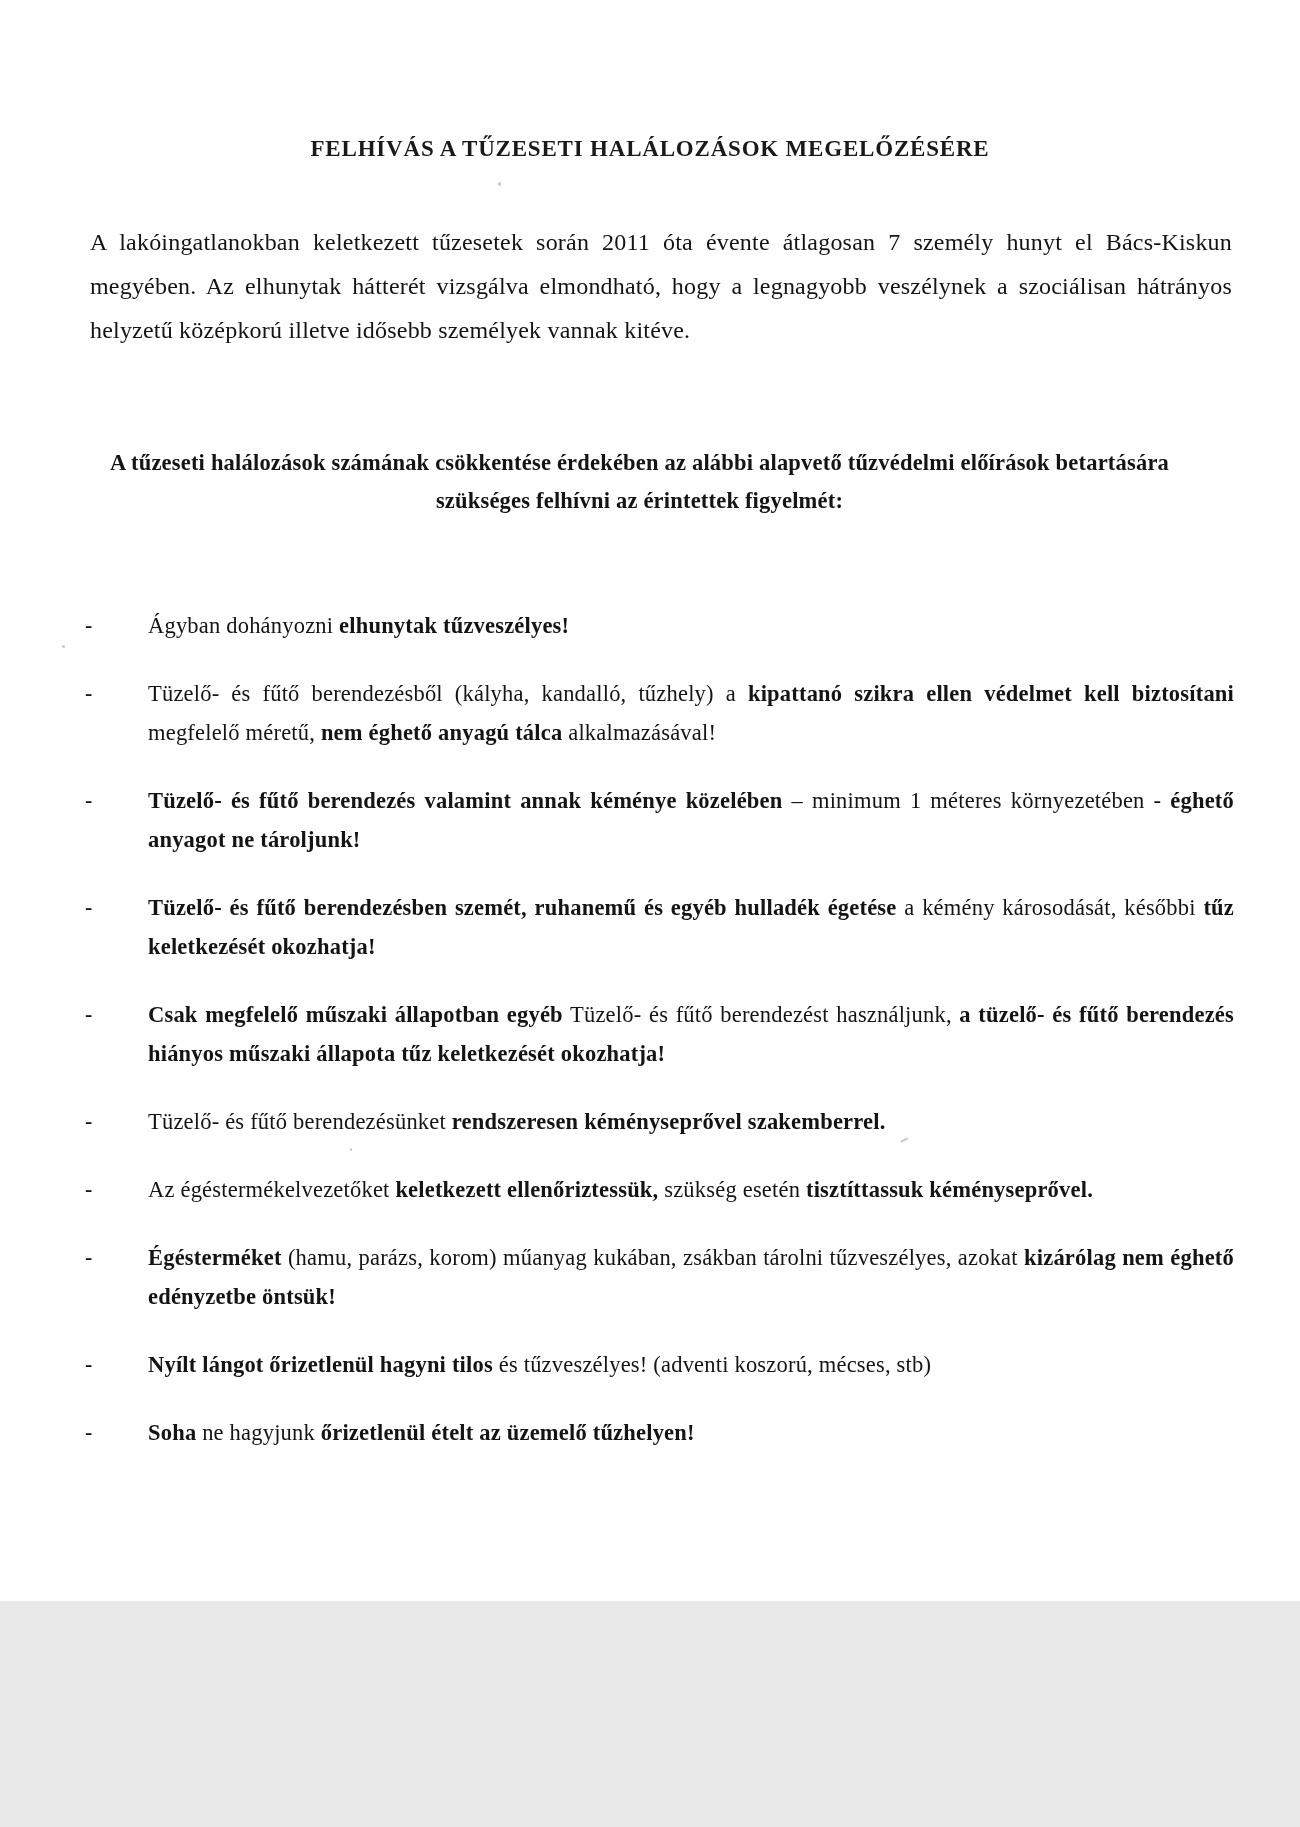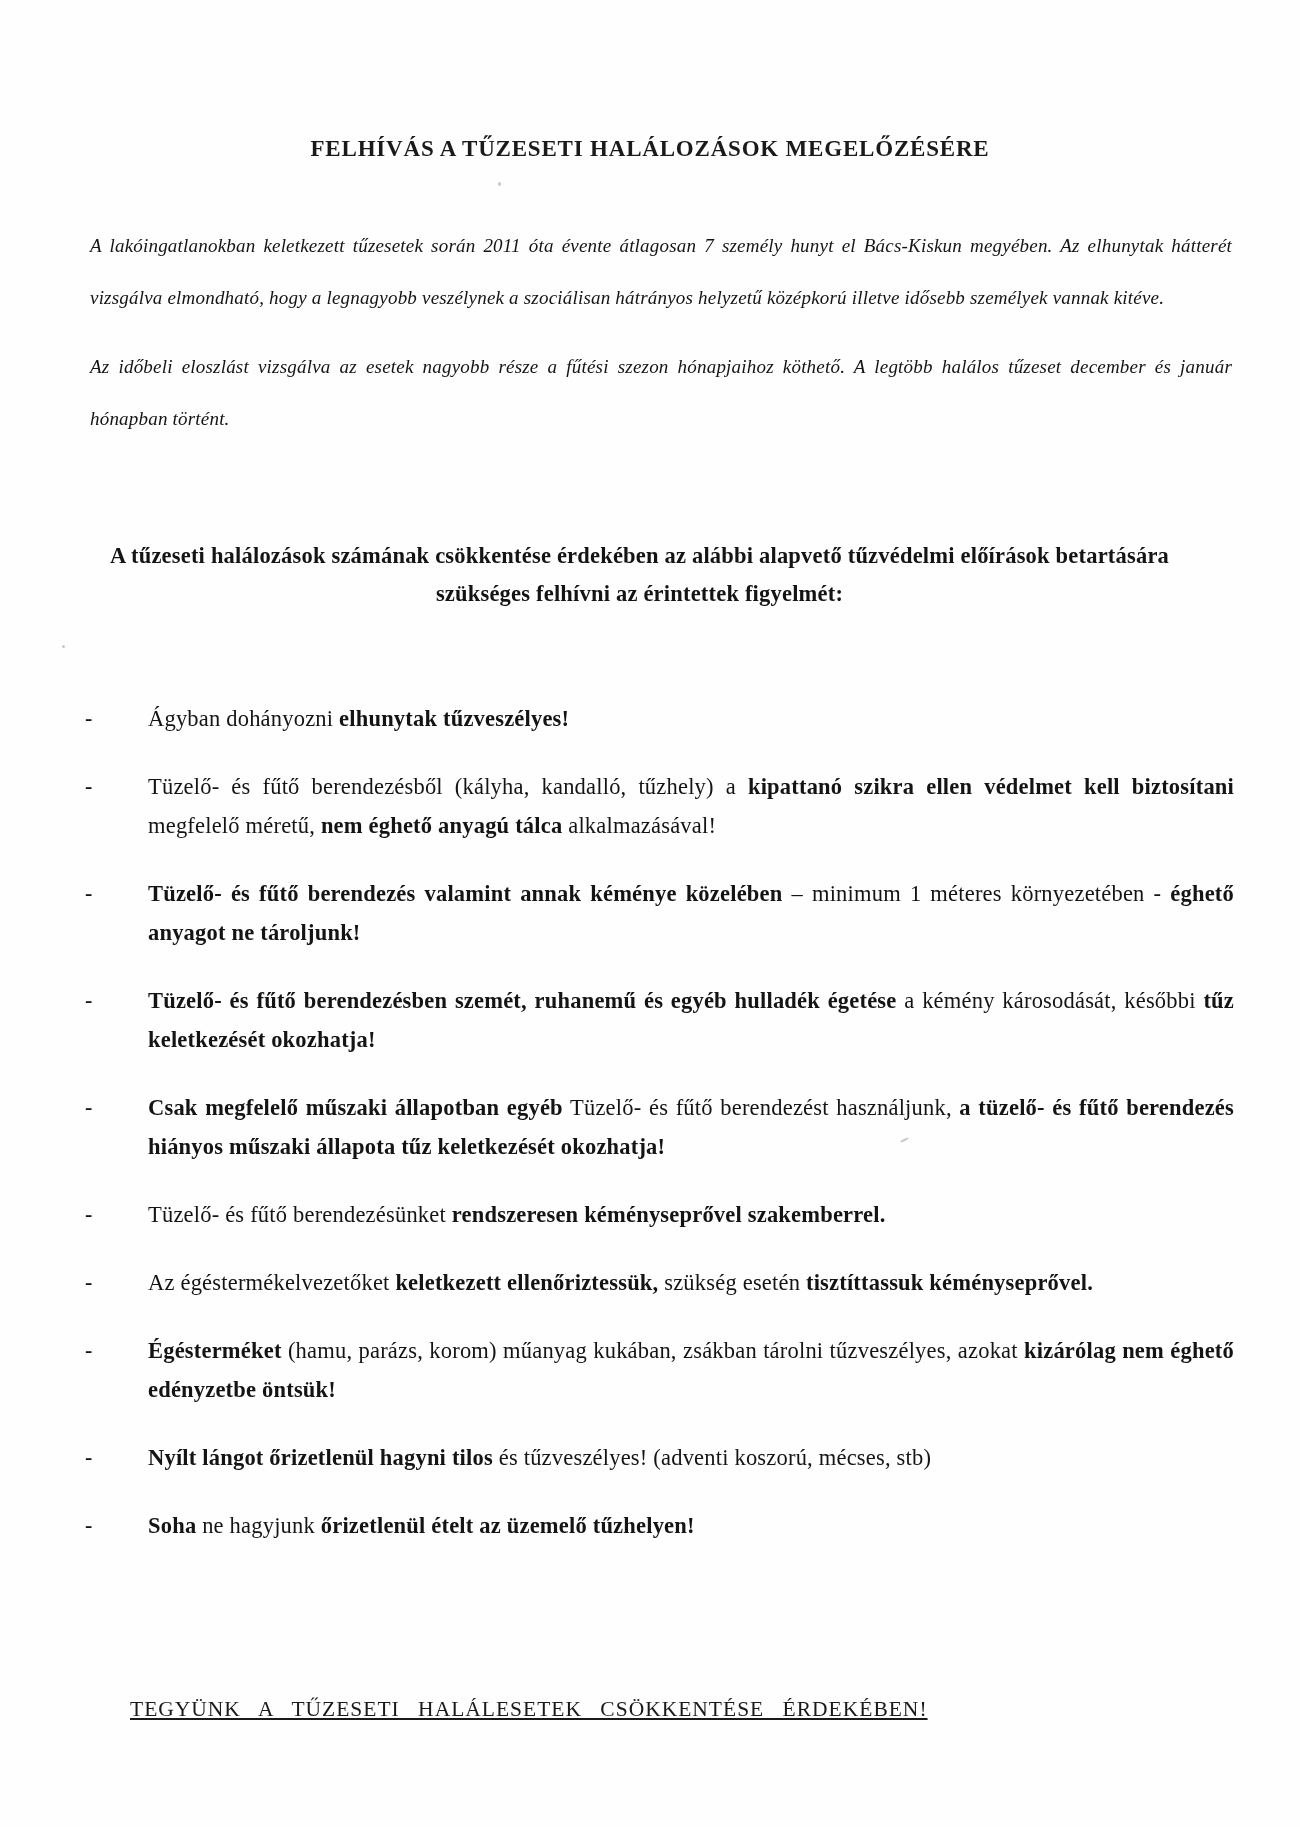--- a/index.html
+++ b/index.html
@@ -3,21 +3,21 @@
 <meta charset="utf-8">
 <style>
   html, body {
     margin: 0;
     padding: 0;
     background: #e8e8e8;
   }
   .page {
     position: relative;
     width: 1300px;
-    height: 1827px;
+    height: 1601px;
     margin: 0 auto;
     background: #fefefe;
     color: #141414;
     font-family: "Liberation Serif", "DejaVu Serif", serif;
     overflow: hidden;
     box-sizing: border-box;
     padding-top: 136px;
   }
 
   
@@ -29,23 +29,22 @@
     letter-spacing: 0.8px;
     color: #1a1a1a;
   }
 
   
   .intro {
     padding: 0 68px 0 90px;
   }
   .intro p {
     margin: 0 0 17px 0;
-    font-style: italic;
-    font-size: 19px;
-    line-height: 52px;
+    font-size: 24px;
+    line-height: 44px;
     text-align: justify;
     letter-spacing: 0.2px;
   }
 
   
   .section-heading {
     margin: 92px 0 0 0;
     padding: 0 116px 0 95px;
     text-align: center;
     font-size: 22.5px;
@@ -106,21 +105,20 @@
 </style>
 </head>
 <body>
 
 <div class="page">
 
   <h1 class="doc-title">FELHÍVÁS A TŰZESETI HALÁLOZÁSOK MEGELŐZÉSÉRE</h1>
 
   <section class="intro">
     <p>A lakóingatlanokban keletkezett tűzesetek során 2011 óta évente átlagosan 7 személy hunyt el Bács-Kiskun megyében. Az elhunytak hátterét vizsgálva elmondható, hogy a legnagyobb veszélynek a szociálisan hátrányos helyzetű középkorú illetve idősebb személyek vannak kitéve.</p>
-    <p>Az időbeli eloszlást vizsgálva az esetek nagyobb része a fűtési szezon hónapjaihoz köthető. A legtöbb halálos tűzeset december és január hónapban történt.</p>
   </section>
 
   <h2 class="section-heading">A tűzeseti halálozások számának csökkentése érdekében az alábbi alapvető tűzvédelmi előírások betartására szükséges felhívni az érintettek figyelmét:</h2>
 
   <div class="bullet-list">
       <div class="bullet-item">
         <span class="bullet-dash">-</span>
         <div class="bullet-text"><span>Ágyban dohányozni </span><span class="b">elhunytak tűzveszélyes!</span></div>
       </div>
       <div class="bullet-item">

